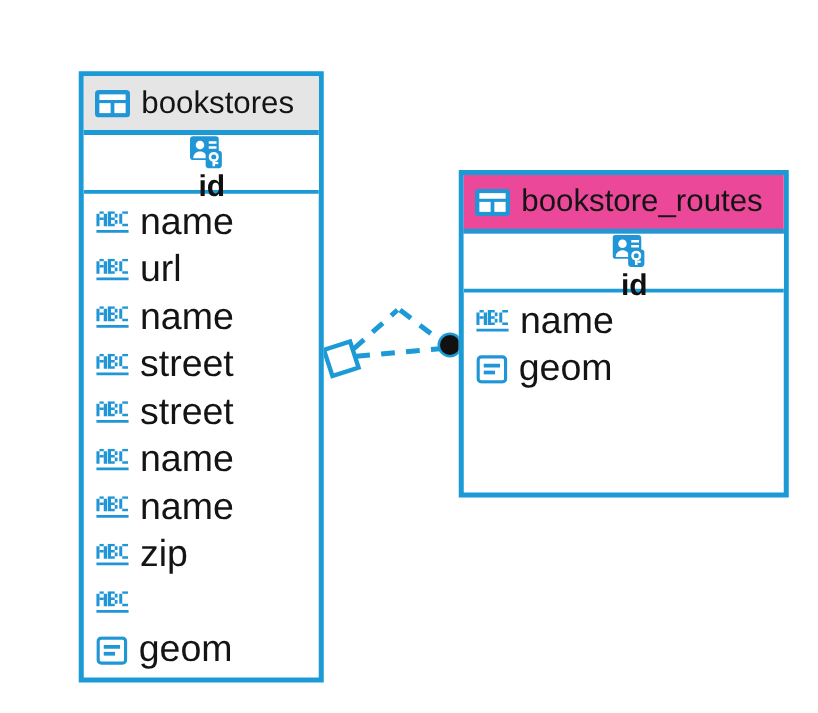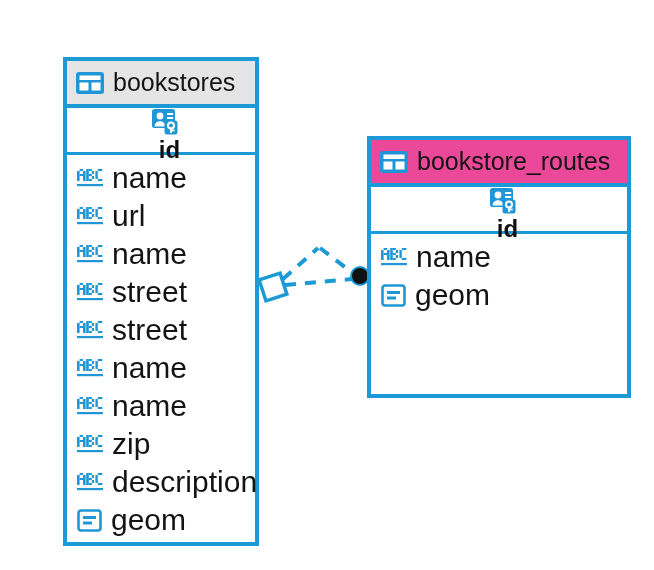--- a/index.html
+++ b/index.html
@@ -380,21 +380,20 @@
                 <rect x="11.8" y="5" width="3" height="2"></rect>
               <rect x="14.8" y="7" width="2.2" height="3"></rect>
                 <rect x="11.8" y="10" width="3" height="2"></rect>
               <rect x="20.8" y="0" width="4.6" height="2"></rect>
                 <rect x="18.4" y="2" width="2.4" height="8"></rect>
               <rect x="20.8" y="10" width="4.6" height="2"></rect>
               <rect x="0" y="15" width="26" height="2.2"></rect>
             </g>
           </svg>
         </span>
-        <span class="field-label">description</span>
       </div>
 
       <div class="field-row">
         <span class="icon icon-geom">
           <svg viewBox="0 0 25 23" xmlns="http://www.w3.org/2000/svg">
             <rect x="1.5" y="1.5" width="22" height="20" rx="2.5" fill="#ffffff" stroke="#2196D6" stroke-width="2.6"></rect>
             <rect x="6" y="7" width="13" height="3" fill="#2196D6"></rect>
             <rect x="6" y="12.5" width="9" height="3" fill="#2196D6"></rect>
           </svg>
         </span>

